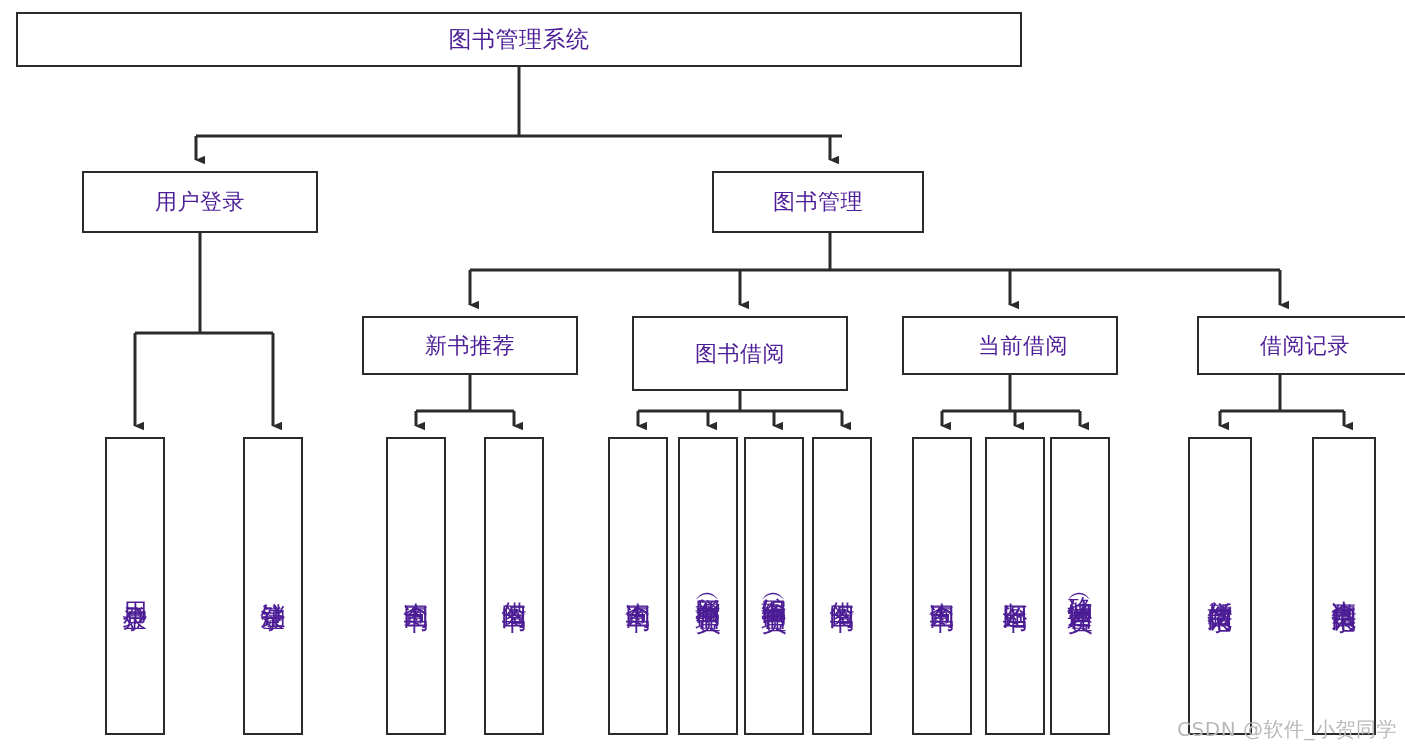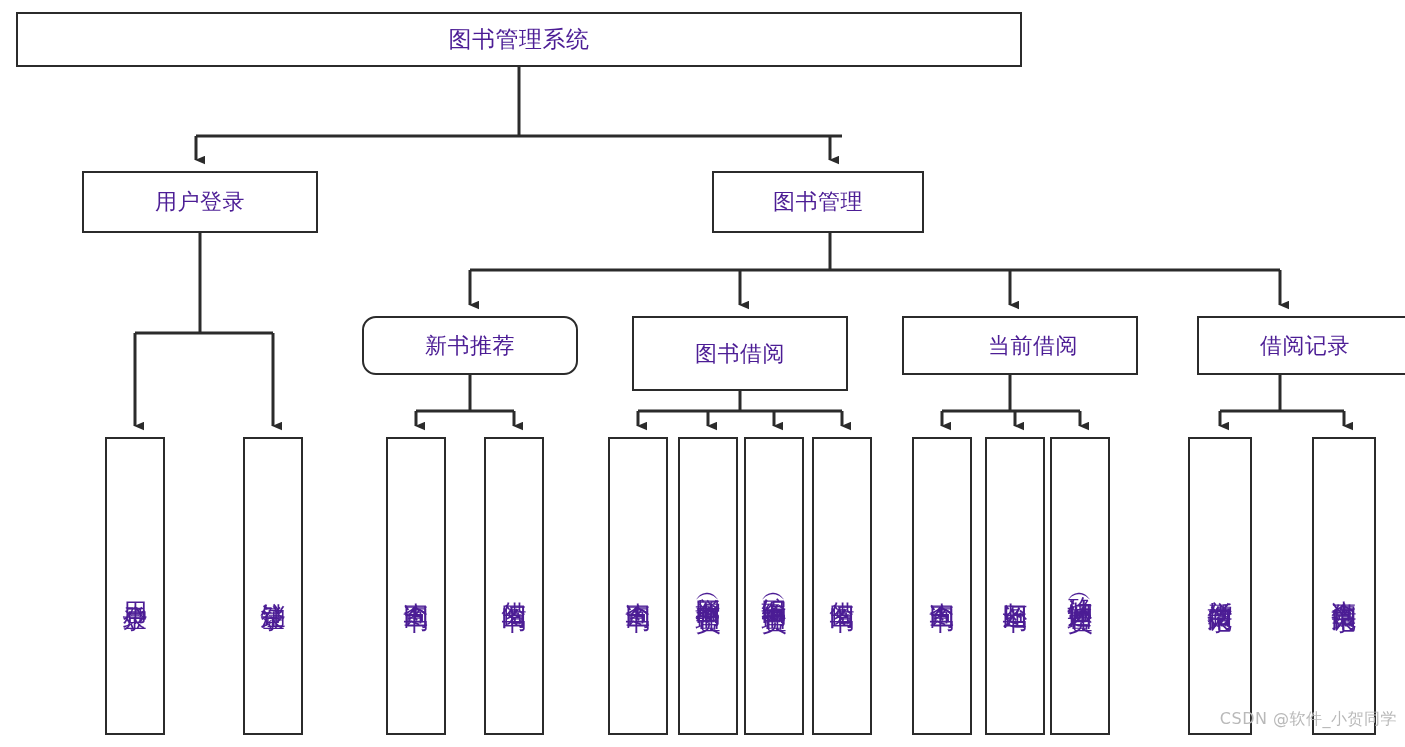--- a/index.html
+++ b/index.html
@@ -59,22 +59,22 @@
   .node.vert .label {
     writing-mode: vertical-rl;
     text-orientation: upright;
     font-size: 25px;
     letter-spacing: 2px;
     line-height: 1;
   }
   #watermark {
     position: absolute;
     right: 8px;
-    bottom: 17px;
-    font-size: 16px;
+    bottom: 4px;
+    font-size: 20px;
     color: #b9b9b9;
     font-family: "DejaVu Sans", "Liberation Sans", sans-serif;
     letter-spacing: 0.5px;
     white-space: nowrap;
   }
 </style>
 </head>
 <body>
 
 <div id="diagram-root">
@@ -144,27 +144,27 @@
   <div id="nodes-layer">
       <div class="node horiz root" style="left: 16px; top: 12px; width: 1006px; height: 55px;">
         <span class="label">图书管理系统</span>
       </div>
       <div class="node horiz" style="left: 82px; top: 171px; width: 236px; height: 62px;">
         <span class="label">用户登录</span>
       </div>
       <div class="node horiz" style="left: 712px; top: 171px; width: 212px; height: 62px;">
         <span class="label">图书管理</span>
       </div>
-      <div class="node horiz" style="left: 362px; top: 316px; width: 216px; height: 59px; border-radius: 14px;">
+      <div class="node horiz" style="left: 362px; top: 316px; width: 216px; height: 59px;">
         <span class="label">新书推荐</span>
       </div>
       <div class="node horiz" style="left: 632px; top: 316px; width: 216px; height: 75px;">
         <span class="label">图书借阅</span>
       </div>
-      <div class="node horiz" style="left: 902px; top: 316px; width: 236px; height: 59px; padding-left: 26px;">
+      <div class="node horiz" style="left: 902px; top: 316px; width: 216px; height: 59px; padding-left: 26px;">
         <span class="label">当前借阅</span>
       </div>
       <div class="node horiz" style="left: 1172px; top: 316px; width: 216px; height: 59px; margin-left: 25px;">
         <span class="label">借阅记录</span>
       </div>
       <div class="node vert" style="left: 105px; top: 437px; width: 60px; height: 298px;">
         <span class="label">用户登录</span>
       </div>
       <div class="node vert" style="left: 243px; top: 437px; width: 60px; height: 298px;">
         <span class="label">注销登录</span>

